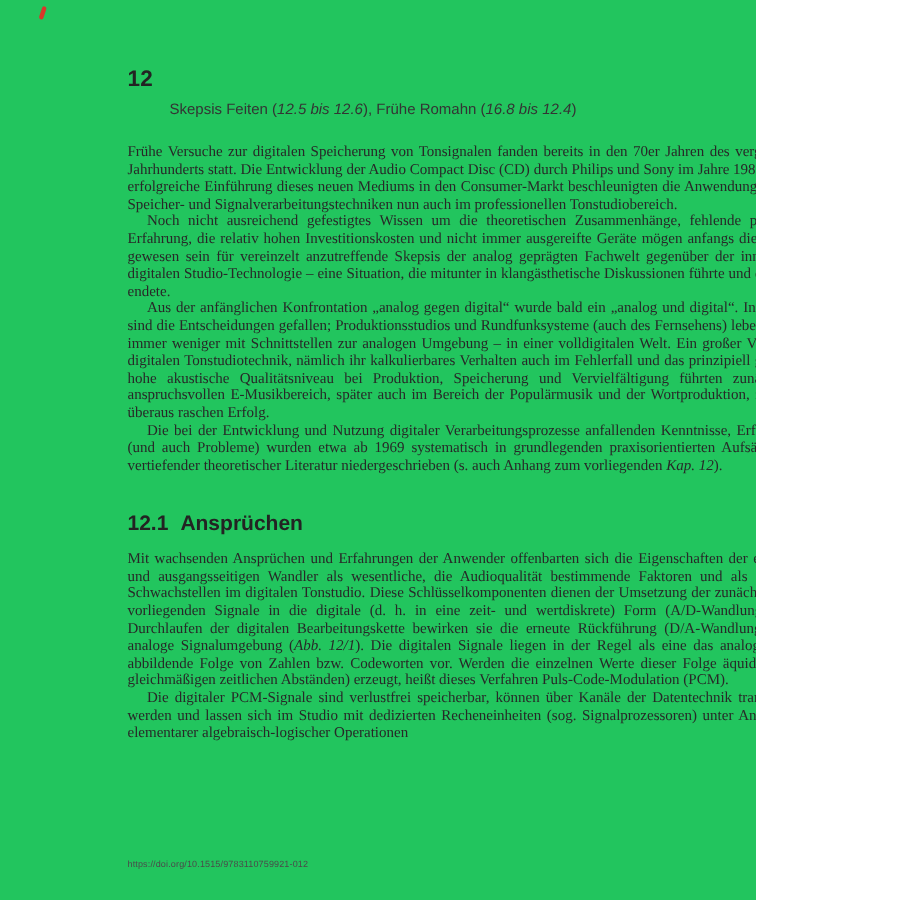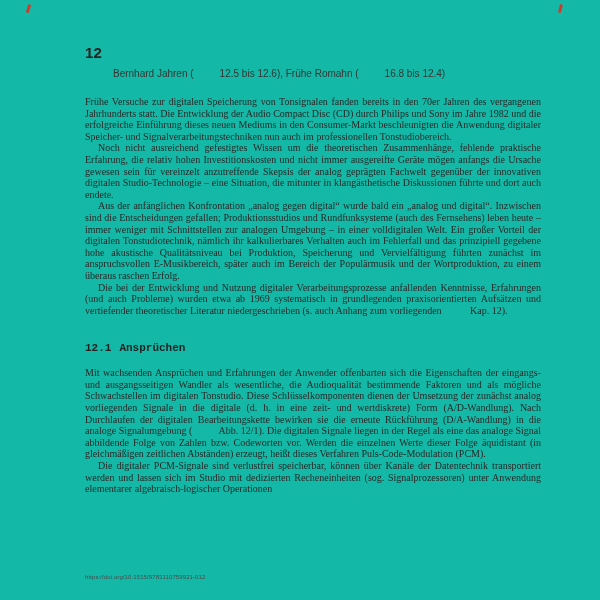--- a/index.html
+++ b/index.html
@@ -1,46 +1,46 @@
 <!DOCTYPE html>
 <html lang="de"><head>
 <meta charset="utf-8">
 <style>
   html,body{margin:0;padding:0;}
   .page{
     position:relative;
-    width:600px;height:600px;
-    background:#14b8a6;
+    width:504px;height:600px;
+    background:#22c55e;
     overflow:hidden;
     font-family:"Liberation Serif",serif;
   }
   .content{position:absolute;left:85px;width:456px;top:44px;}
   .chapter-title{
     font-family:"Liberation Sans",sans-serif;
     font-weight:bold;font-size:15px;line-height:18px;
     color:#232323;display:flex;gap:13px;letter-spacing:.1px;
   }
   .byline{
     margin-left:28px;margin-top:6px;
     font-family:"Liberation Sans",sans-serif;
     font-size:10px;line-height:12px;color:#343434;
   }
-  .it{margin-left:26px;}
+  .it{font-style:italic;}
   .bodytext{
     margin-top:16px;
     font-size:10px;line-height:11.6px;
     text-align:justify;color:#282828;
     hyphens:auto;-webkit-hyphens:auto;
   }
   .bodytext p{margin:0;}
   .bodytext p.indent{text-indent:13px;}
   .section-head{
     margin-top:25px;margin-bottom:11px;
-    font-family:Liberation Mono, monospace;
-    font-weight:bold;font-size:11px;line-height:15px;
+    font-family:Liberation Sans, sans-serif;
+    font-weight:bold;font-size:14px;line-height:15px;
     color:#232323;display:flex;gap:8px;
   }
   .footer{
     position:absolute;left:85px;top:573px;
     font-family:"Liberation Sans",sans-serif;
     font-size:6px;line-height:8px;color:#4a4a4a;letter-spacing:.1px;
   }
   .mark{position:absolute;width:2.5px;height:9px;border-radius:1.5px;}
   .mark-left{left:27px;top:4px;transform:rotate(18deg);}
   .mark-right{left:559px;top:4px;transform:rotate(14deg);}
@@ -52,21 +52,21 @@
 
   <div class="mark mark-left" style="background: rgb(216, 55, 42);"></div>
   <div class="mark mark-right" style="background: rgb(216, 55, 42);"></div>
 
   <div class="content">
 
     <div class="chapter-title">
       <span>12</span>
     </div>
 
-    <div class="byline"><span>Bernhard Jahren (</span><span class="it">12.5 bis 12.6</span><span>), Frühe Romahn (</span><span class="it">16.8 bis 12.4</span><span>)</span></div>
+    <div class="byline"><span>Skepsis Feiten (</span><span class="it">12.5 bis 12.6</span><span>), Frühe Romahn (</span><span class="it">16.8 bis 12.4</span><span>)</span></div>
 
     <div class="bodytext">
         <p><span>Frühe Versuche zur digitalen Speicherung von Tonsignalen fanden bereits in den 70er Jahren des vergangenen Jahrhunderts statt. Die Entwicklung der Audio Compact Disc (CD) durch Philips und Sony im Jahre 1982 und die erfolgreiche Einführung dieses neuen Mediums in den Consumer-Markt beschleunigten die Anwendung digitaler Speicher- und Signalverarbeitungstechniken nun auch im professionellen Tonstudiobereich.</span></p>
         <p class="indent"><span>Noch nicht ausreichend gefestigtes Wissen um die theoretischen Zusammenhänge, fehlende praktische Erfahrung, die relativ hohen Investitionskosten und nicht immer ausgereifte Geräte mögen anfangs die Ursache gewesen sein für vereinzelt anzutreffende Skepsis der analog geprägten Fachwelt gegenüber der innovativen digitalen Studio-Technologie – eine Situation, die mitunter in klangästhetische Diskussionen führte und dort auch endete.</span></p>
         <p class="indent"><span>Aus der anfänglichen Konfrontation „analog gegen digital“ wurde bald ein „analog und digital“. Inzwischen sind die Entscheidungen gefallen; Produktionsstudios und Rundfunksysteme (auch des Fernsehens) leben heute – immer weniger mit Schnittstellen zur analogen Umgebung – in einer volldigitalen Welt. Ein großer Vorteil der digitalen Tonstudiotechnik, nämlich ihr kalkulierbares Verhalten auch im Fehlerfall und das prinzipiell gegebene hohe akustische Qualitätsniveau bei Produktion, Speicherung und Vervielfältigung führten zunächst im anspruchsvollen E-Musikbereich, später auch im Bereich der Populärmusik und der Wortproduktion, zu einem überaus raschen Erfolg.</span></p>
         <p class="indent"><span>Die bei der Entwicklung und Nutzung digitaler Verarbeitungsprozesse anfallenden Kenntnisse, Erfahrungen (und auch Probleme) wurden etwa ab 1969 systematisch in grundlegenden praxisorientierten Aufsätzen und vertiefender theoretischer Literatur niedergeschrieben (s. auch Anhang zum vorliegenden </span><span class="it">Kap. 12</span><span>).</span></p>
       </div>
 
     <div class="section-head">
       <span>12.1</span>

